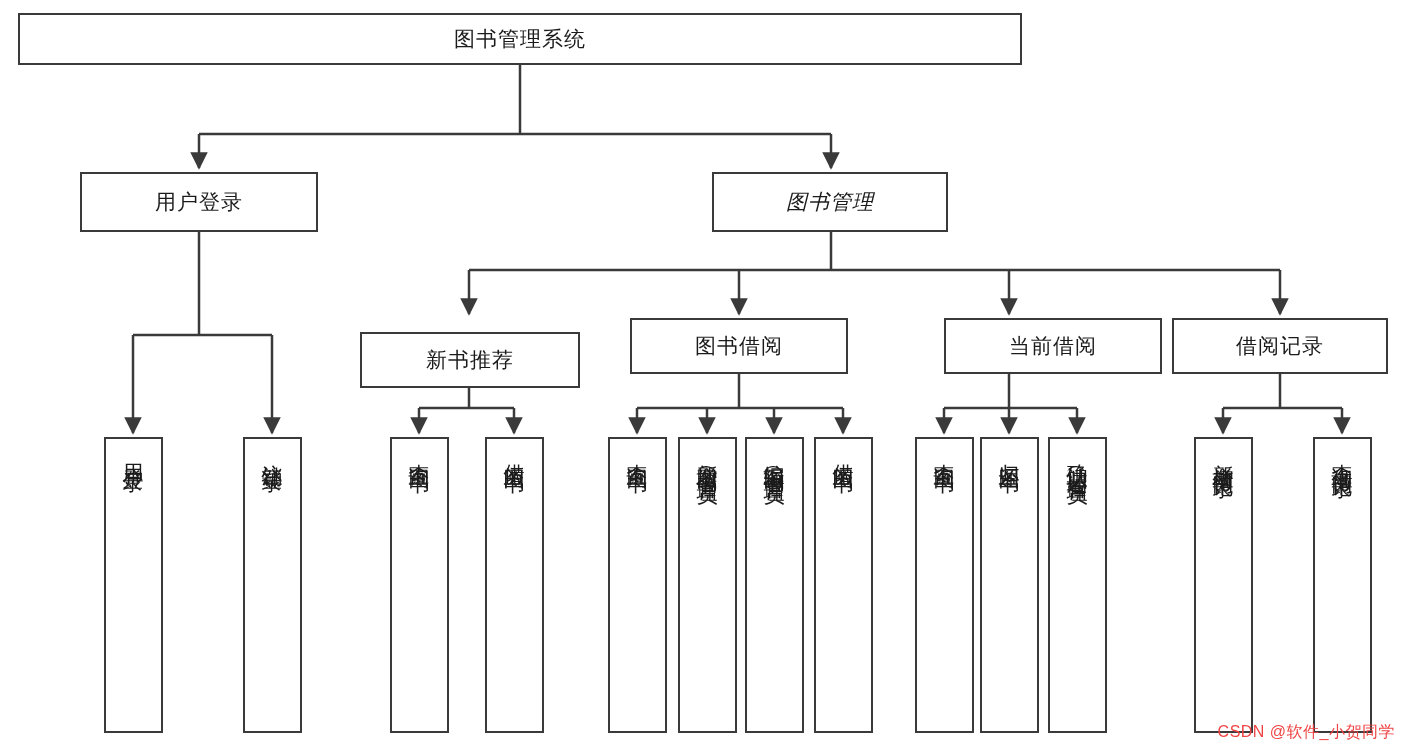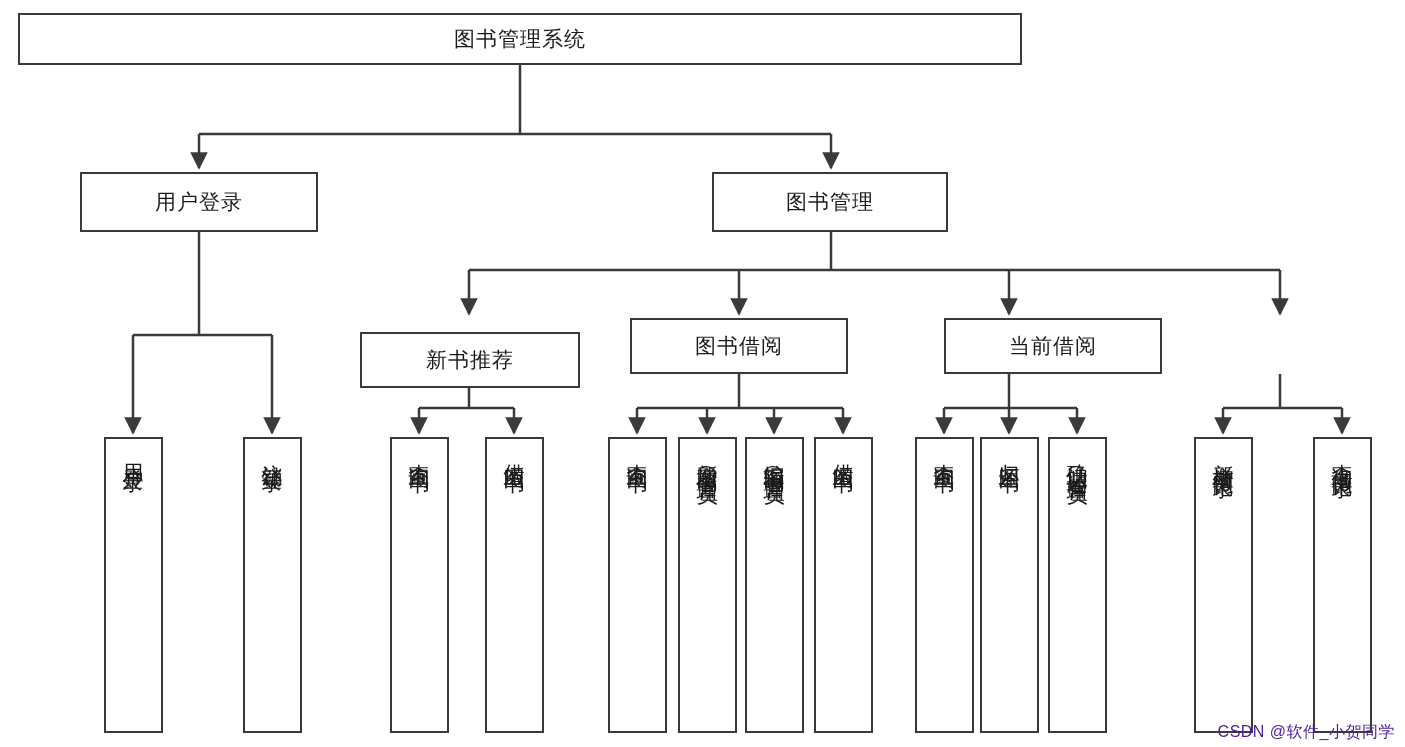--- a/index.html
+++ b/index.html
@@ -53,21 +53,21 @@
     white-space: nowrap;
   }
   .title-node {
     font-size: 22px;
   }
   #watermark {
     position: absolute;
     right: 10px;
     bottom: 4px;
     font-size: 16px;
-    color: #4c1d95;
+    color: #ef4444;
     letter-spacing: 0.5px;
     user-select: none;
   }
 </style>
 </head>
 <body>
 
 <div id="canvas">
 
   <svg id="wires" viewBox="0 0 1405 747" xmlns="http://www.w3.org/2000/svg">
@@ -120,32 +120,35 @@
     </g>
   </svg>
 
   <div class="node h title-node" style="left:18px;top:13px;width:1004px;height:52px;">
     <span>图书管理系统</span>
   </div>
 
   <div class="node h" style="left:80px;top:172px;width:238px;height:60px;">
     <span>用户登录</span>
   </div>
-  <div class="node h" style="left:712px;top:172px;width:236px;height:60px;">
+  <div class="node h" style="left:712px;top:172px;width:236px;height:60px;font-style:italic;">
     <span>图书管理</span>
   </div>
 
   <div class="node h" style="left:360px;top:332px;width:220px;height:56px;">
     <span>新书推荐</span>
   </div>
   <div class="node h" style="left:630px;top:318px;width:218px;height:56px;text-align:center;">
     <span>图书借阅</span>
   </div>
   <div class="node h" style="left:944px;top:318px;width:218px;height:56px;">
     <span>当前借阅</span>
+  </div>
+  <div class="node h" style="left:1172px;top:318px;width:216px;height:56px;">
+    <span>借阅记录</span>
   </div>
 
   <div class="node v" style="left:104px;top:437px;width:59px;height:296px;">
     <span class="vtext">用户登录</span>
   </div>
   <div class="node v" style="left:243px;top:437px;width:59px;height:296px;">
     <span class="vtext">注销登录</span>
   </div>
   <div class="node v" style="left:390px;top:437px;width:59px;height:296px;">
     <span class="vtext">查询图书</span>

